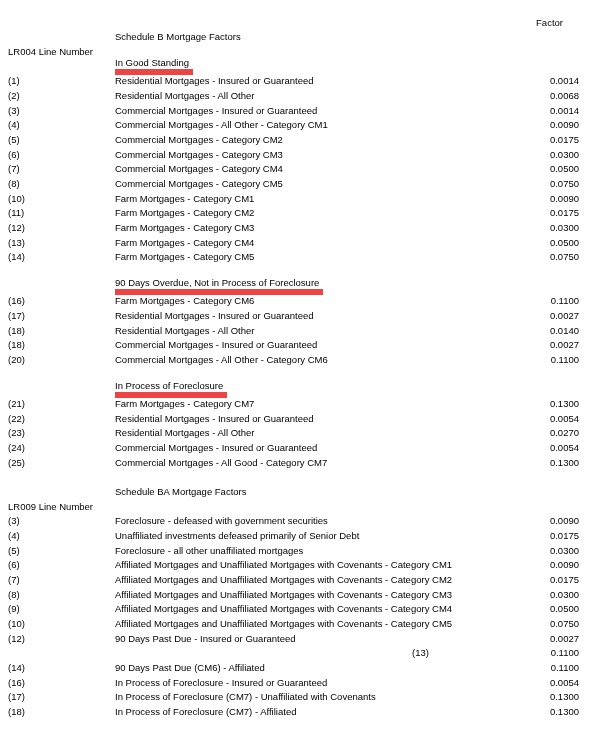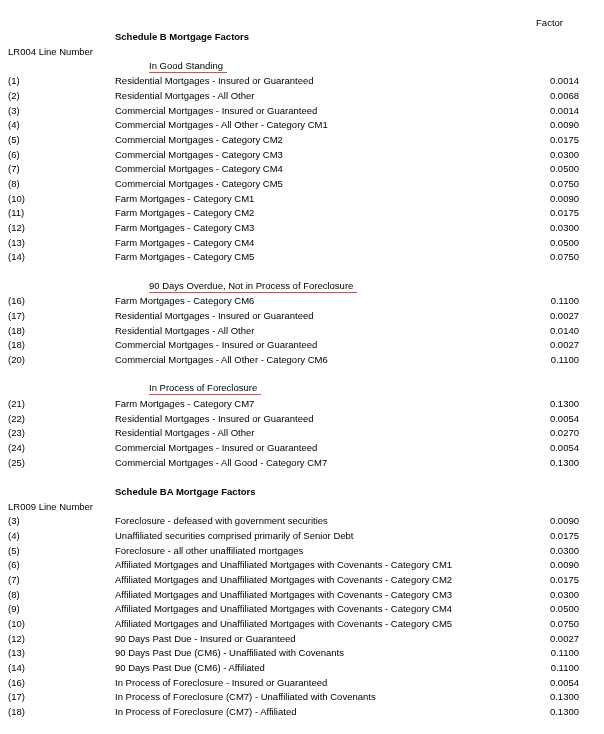--- a/index.html
+++ b/index.html
@@ -36,28 +36,27 @@
   .cell.desc {
     flex: 1;
     min-width: 0;
   }
   .cell.factor {
     flex: none;
     min-width: 60px;
     text-align: right;
   }
   .row.title .cell.desc {
-    font-weight: bold;
+    font-weight: normal;
   }
   .row.section .cell.desc span {
-    border-bottom: 1px solid #ef4444;
+    border-bottom: 6px solid #ef4444;
     padding-right: 4px;
     display: inline-block;
     line-height: 12px;
-    margin-left: 34px;
   }
   .row.factor-header .cell.factor {
     padding-right: 16px;
   }
 </style>
 </head>
 <body>
 
 <div class="page">
   <div>
@@ -236,21 +235,21 @@
         <div class="cell desc"></div>
         <div class="cell factor"></div>
       </div>
       <div class="row data">
         <div class="cell line"><span>(3)</span></div>
         <div class="cell desc"><span>Foreclosure - defeased with government securities</span></div>
         <div class="cell factor"><span>0.0090</span></div>
       </div>
       <div class="row data">
         <div class="cell line"><span>(4)</span></div>
-        <div class="cell desc"><span>Unaffiliated securities comprised primarily of Senior Debt</span></div>
+        <div class="cell desc"><span>Unaffiliated investments defeased primarily of Senior Debt</span></div>
         <div class="cell factor"><span>0.0175</span></div>
       </div>
       <div class="row data">
         <div class="cell line"><span>(5)</span></div>
         <div class="cell desc"><span>Foreclosure - all other unaffiliated mortgages</span></div>
         <div class="cell factor"><span>0.0300</span></div>
       </div>
       <div class="row data">
         <div class="cell line"><span>(6)</span></div>
         <div class="cell desc"><span>Affiliated Mortgages and Unaffiliated Mortgages with Covenants - Category CM1</span></div>
@@ -276,21 +275,20 @@
         <div class="cell desc"><span>Affiliated Mortgages and Unaffiliated Mortgages with Covenants - Category CM5</span></div>
         <div class="cell factor"><span>0.0750</span></div>
       </div>
       <div class="row data">
         <div class="cell line"><span>(12)</span></div>
         <div class="cell desc"><span>90 Days Past Due - Insured or Guaranteed</span></div>
         <div class="cell factor"><span>0.0027</span></div>
       </div>
       <div class="row data">
         <div class="cell line"><span>(13)</span></div>
-        <div class="cell desc"><span>90 Days Past Due (CM6) - Unaffiliated with Covenants</span></div>
         <div class="cell factor"><span>0.1100</span></div>
       </div>
       <div class="row data">
         <div class="cell line"><span>(14)</span></div>
         <div class="cell desc"><span>90 Days Past Due (CM6) - Affiliated</span></div>
         <div class="cell factor"><span>0.1100</span></div>
       </div>
       <div class="row data">
         <div class="cell line"><span>(16)</span></div>
         <div class="cell desc"><span>In Process of Foreclosure - Insured or Guaranteed</span></div>

